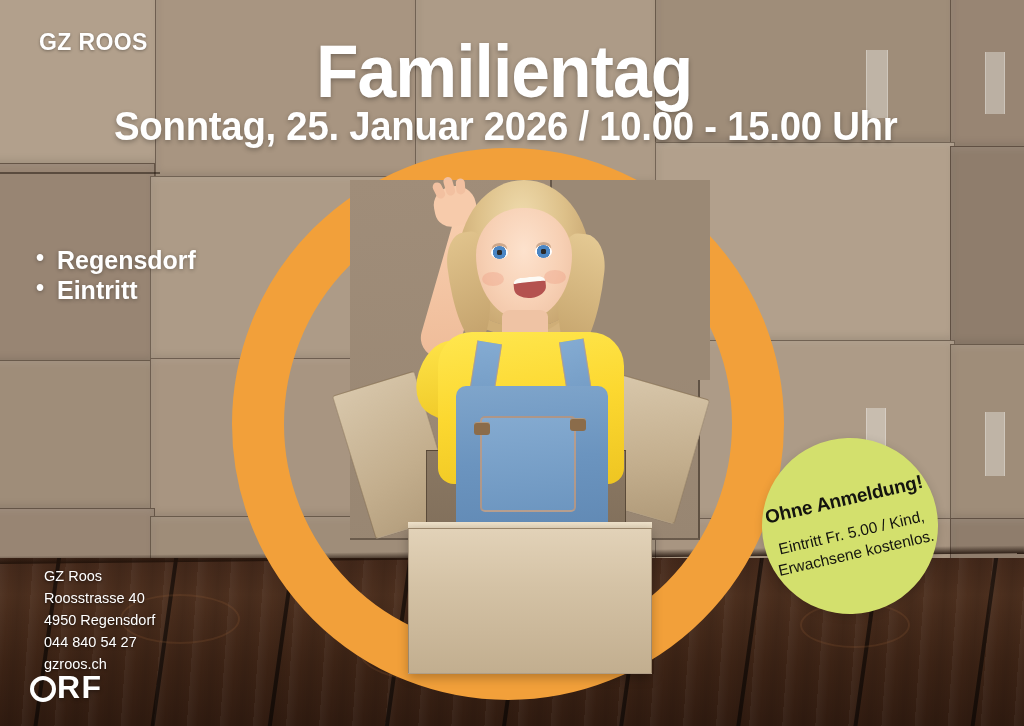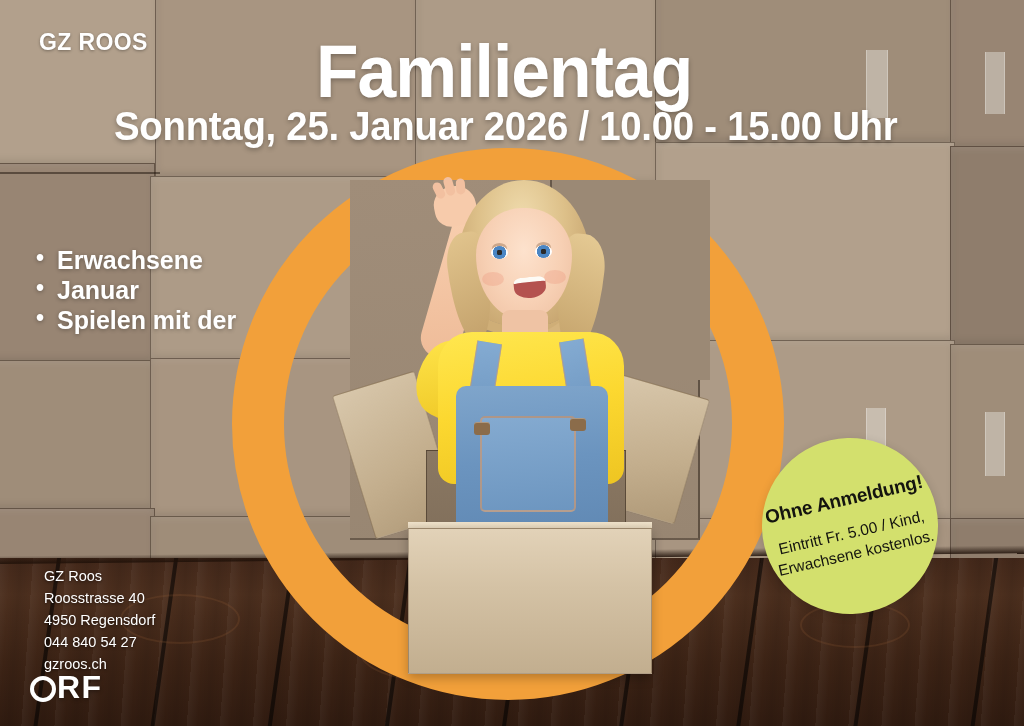--- a/index.html
+++ b/index.html
@@ -416,23 +416,22 @@
     <div class="box-front"></div>
   </div>
 
   <div class="gz-roos">GZ ROOS</div>
 
   <div class="headline">Familientag</div>
 
   <div class="subheadline">Sonntag, 25. Januar 2026 / 10.00 - 15.00 Uhr</div>
 
   <ul class="activities">
-    <li>Erwachsene</li>
-    <li>Januar</li>
-    <li>Spielen mit der</li>
+    <li>Regensdorf</li>
+    <li>Eintritt</li>
   </ul>
 
   <div class="badge">
     <div class="badge-title">Ohne Anmeldung!</div>
     <div class="badge-body">
       <div>Eintritt Fr. 5.00 / Kind,</div>
       <div>Erwachsene kostenlos.</div>
     </div>
   </div>
 

